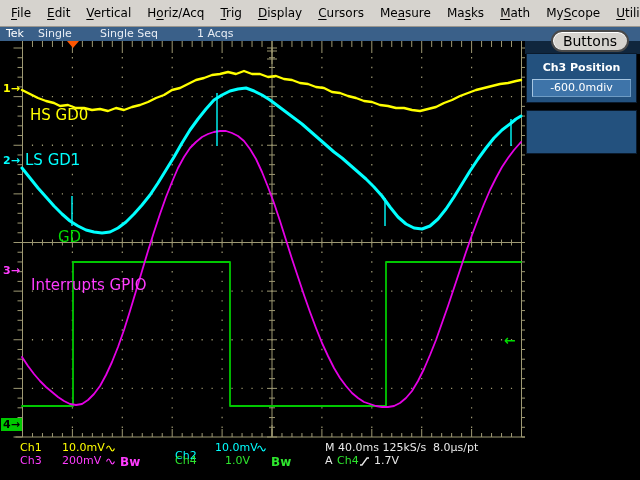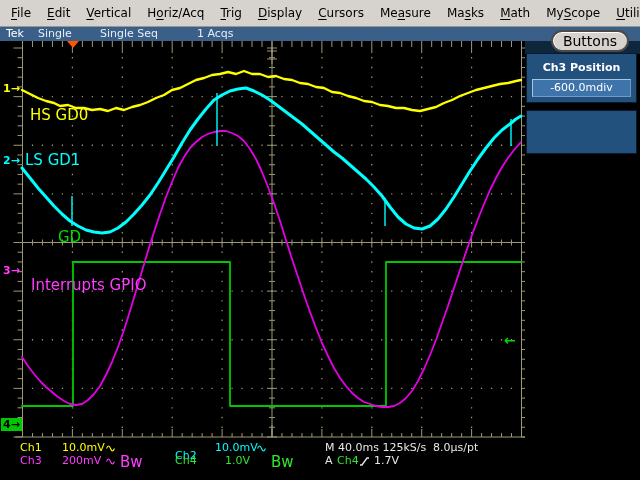--- a/index.html
+++ b/index.html
@@ -44,21 +44,21 @@
   .buttons-btn{
     position:absolute;left:551px;top:30px;width:78px;height:22px;z-index:5;
     border-radius:11px;background:#d6d3ce;border:2px solid #4a4a4a;
     box-shadow:inset 0 1px 0 #fff,inset 1px 0 0 #fff;
     font-family:"DejaVu Sans",sans-serif;font-size:14px;color:#000;
   }
   
   .readouts{position:absolute;left:0;top:440px;width:640px;height:40px;background:#000;font-size:11px}
   .r{position:absolute;white-space:nowrap;line-height:12px}
   .c1{color:#ffff00}.c2{color:#00ffff}.c3{color:#ff3cff}.c4{color:#2ee62e}.cw{color:#e8e8e8}
-  .bw{font-size:15px;font-weight:normal}
+  .bw{font-size:12px;font-weight:bold}
 </style>
 </head>
 <body>
 
 <div class="menubar" id="menubar">
     <span class="mi"><u>F</u>ile</span>
     <span class="mi"><u>E</u>dit</span>
     <span class="mi"><u>V</u>ertical</span>
     <span class="mi">H<u>o</u>riz/Acq</span>
     <span class="mi"><u>T</u>rig</span>

